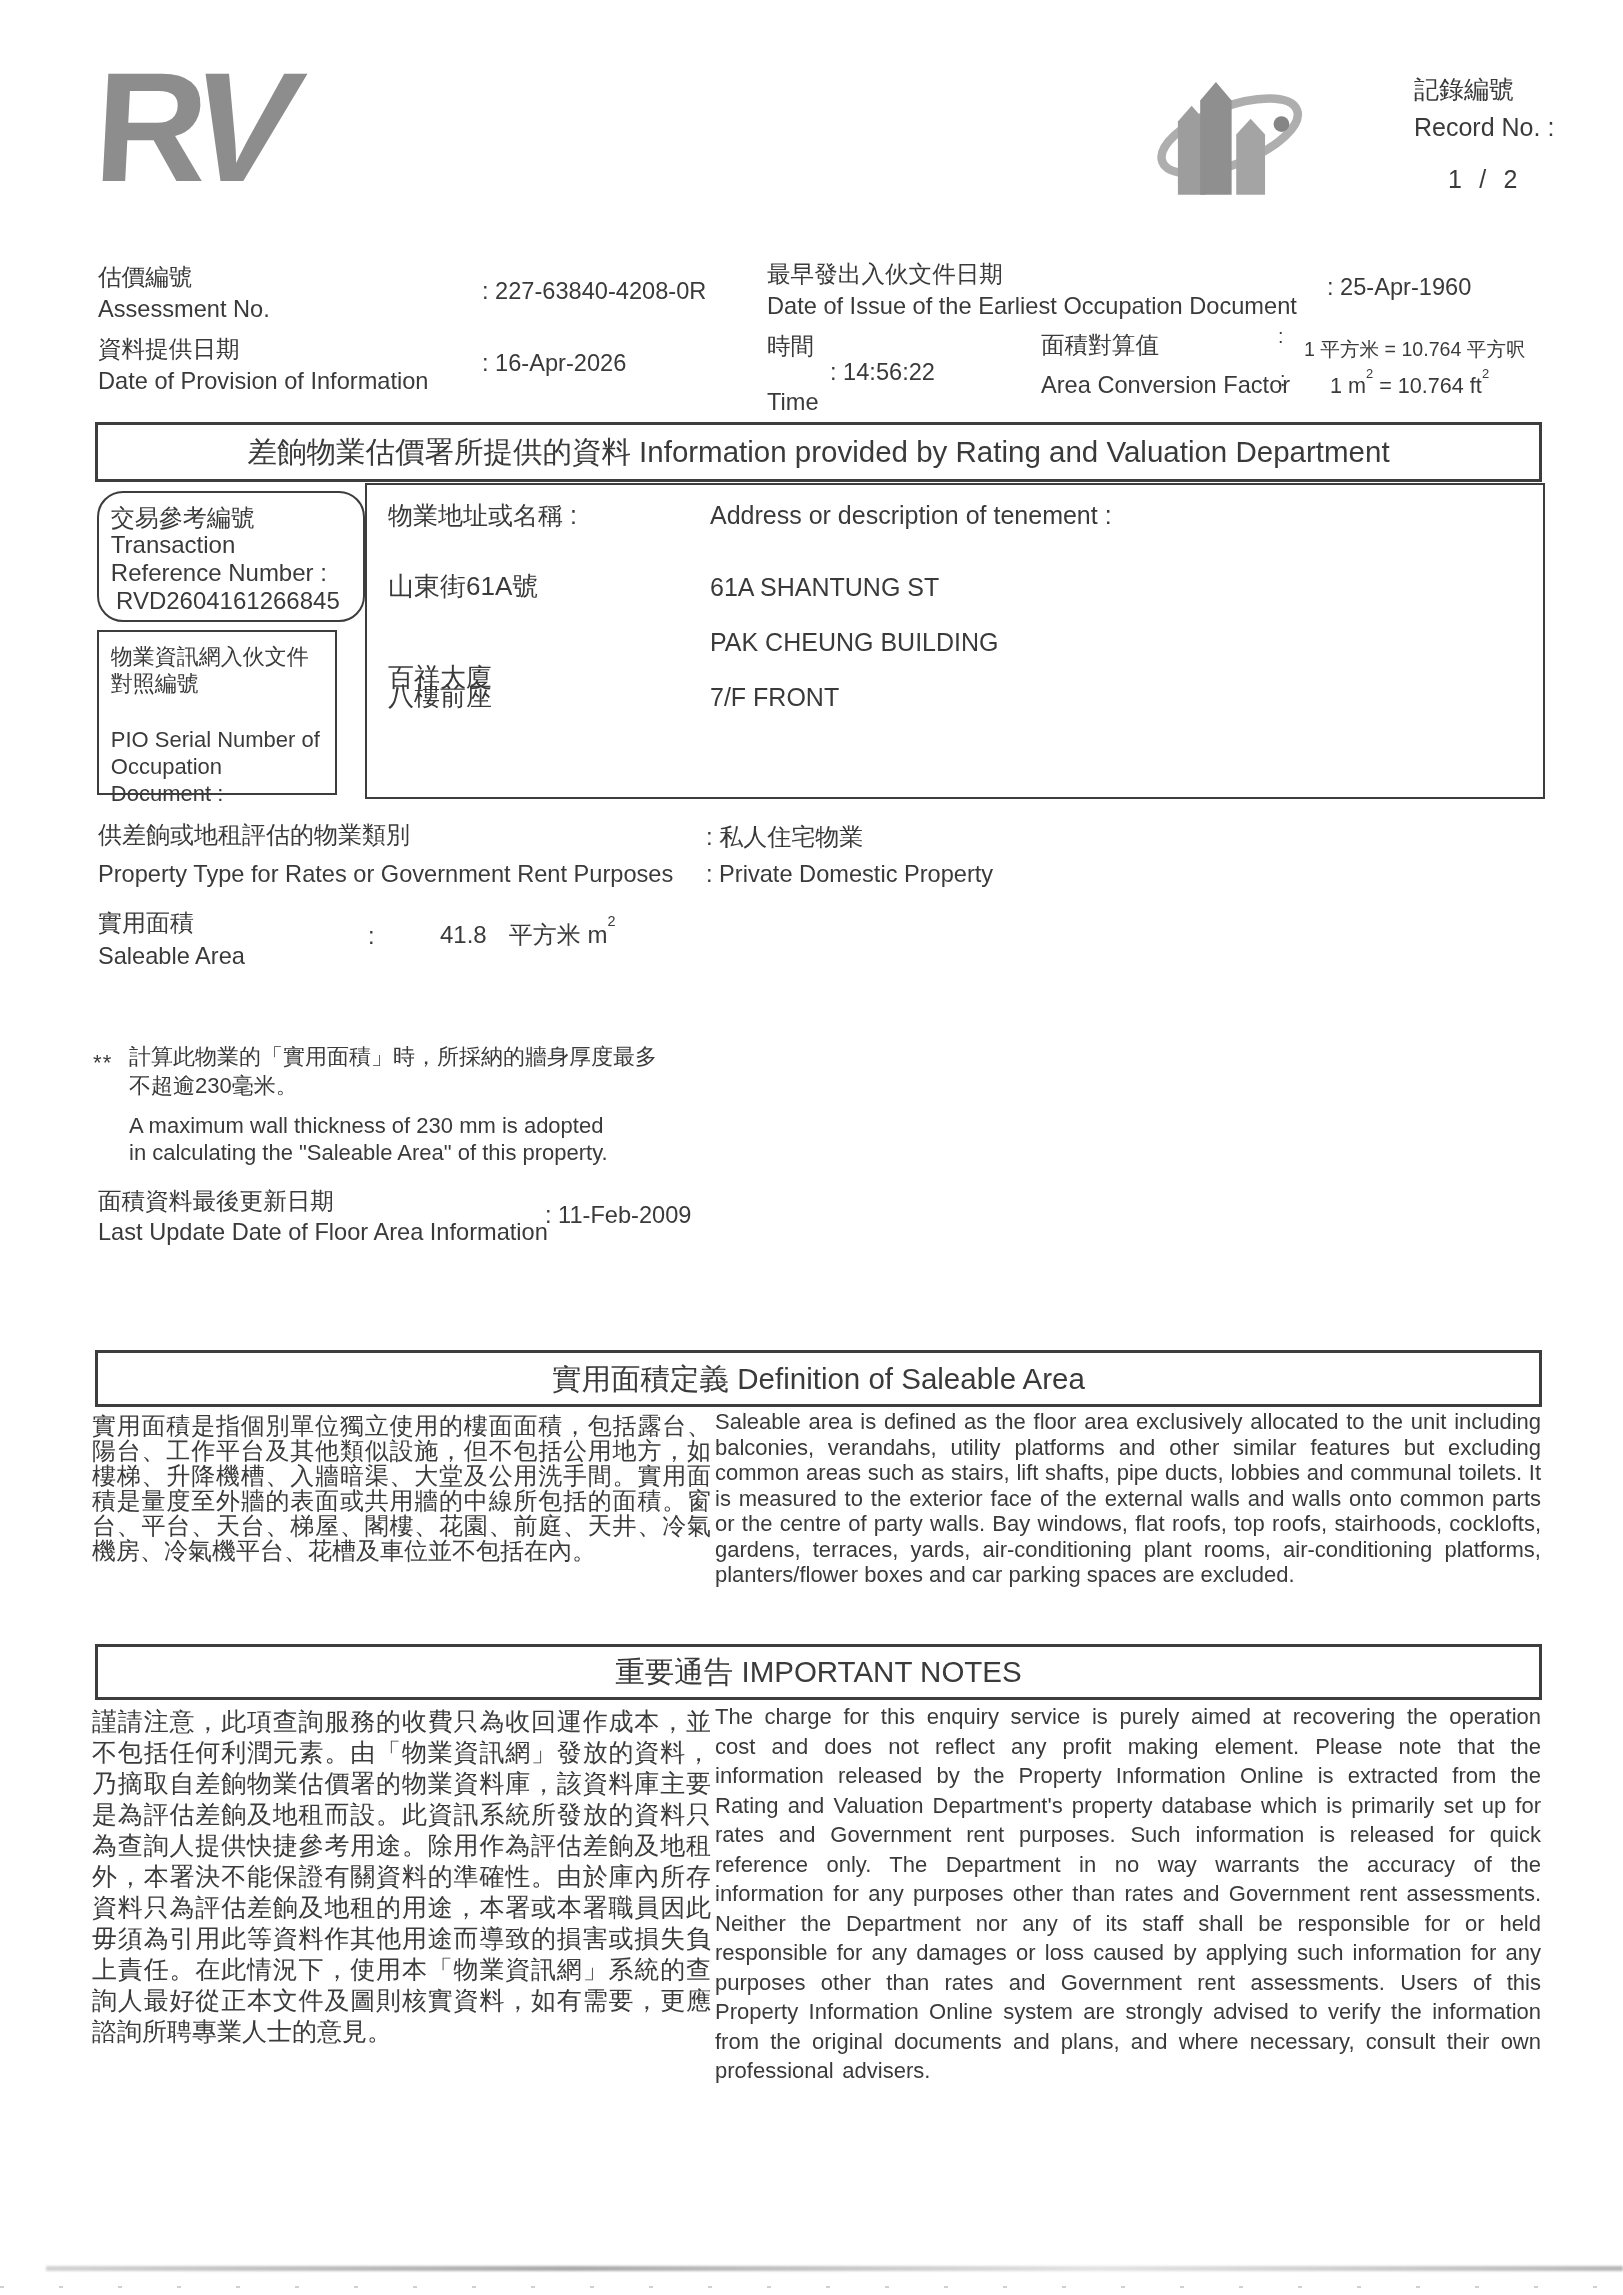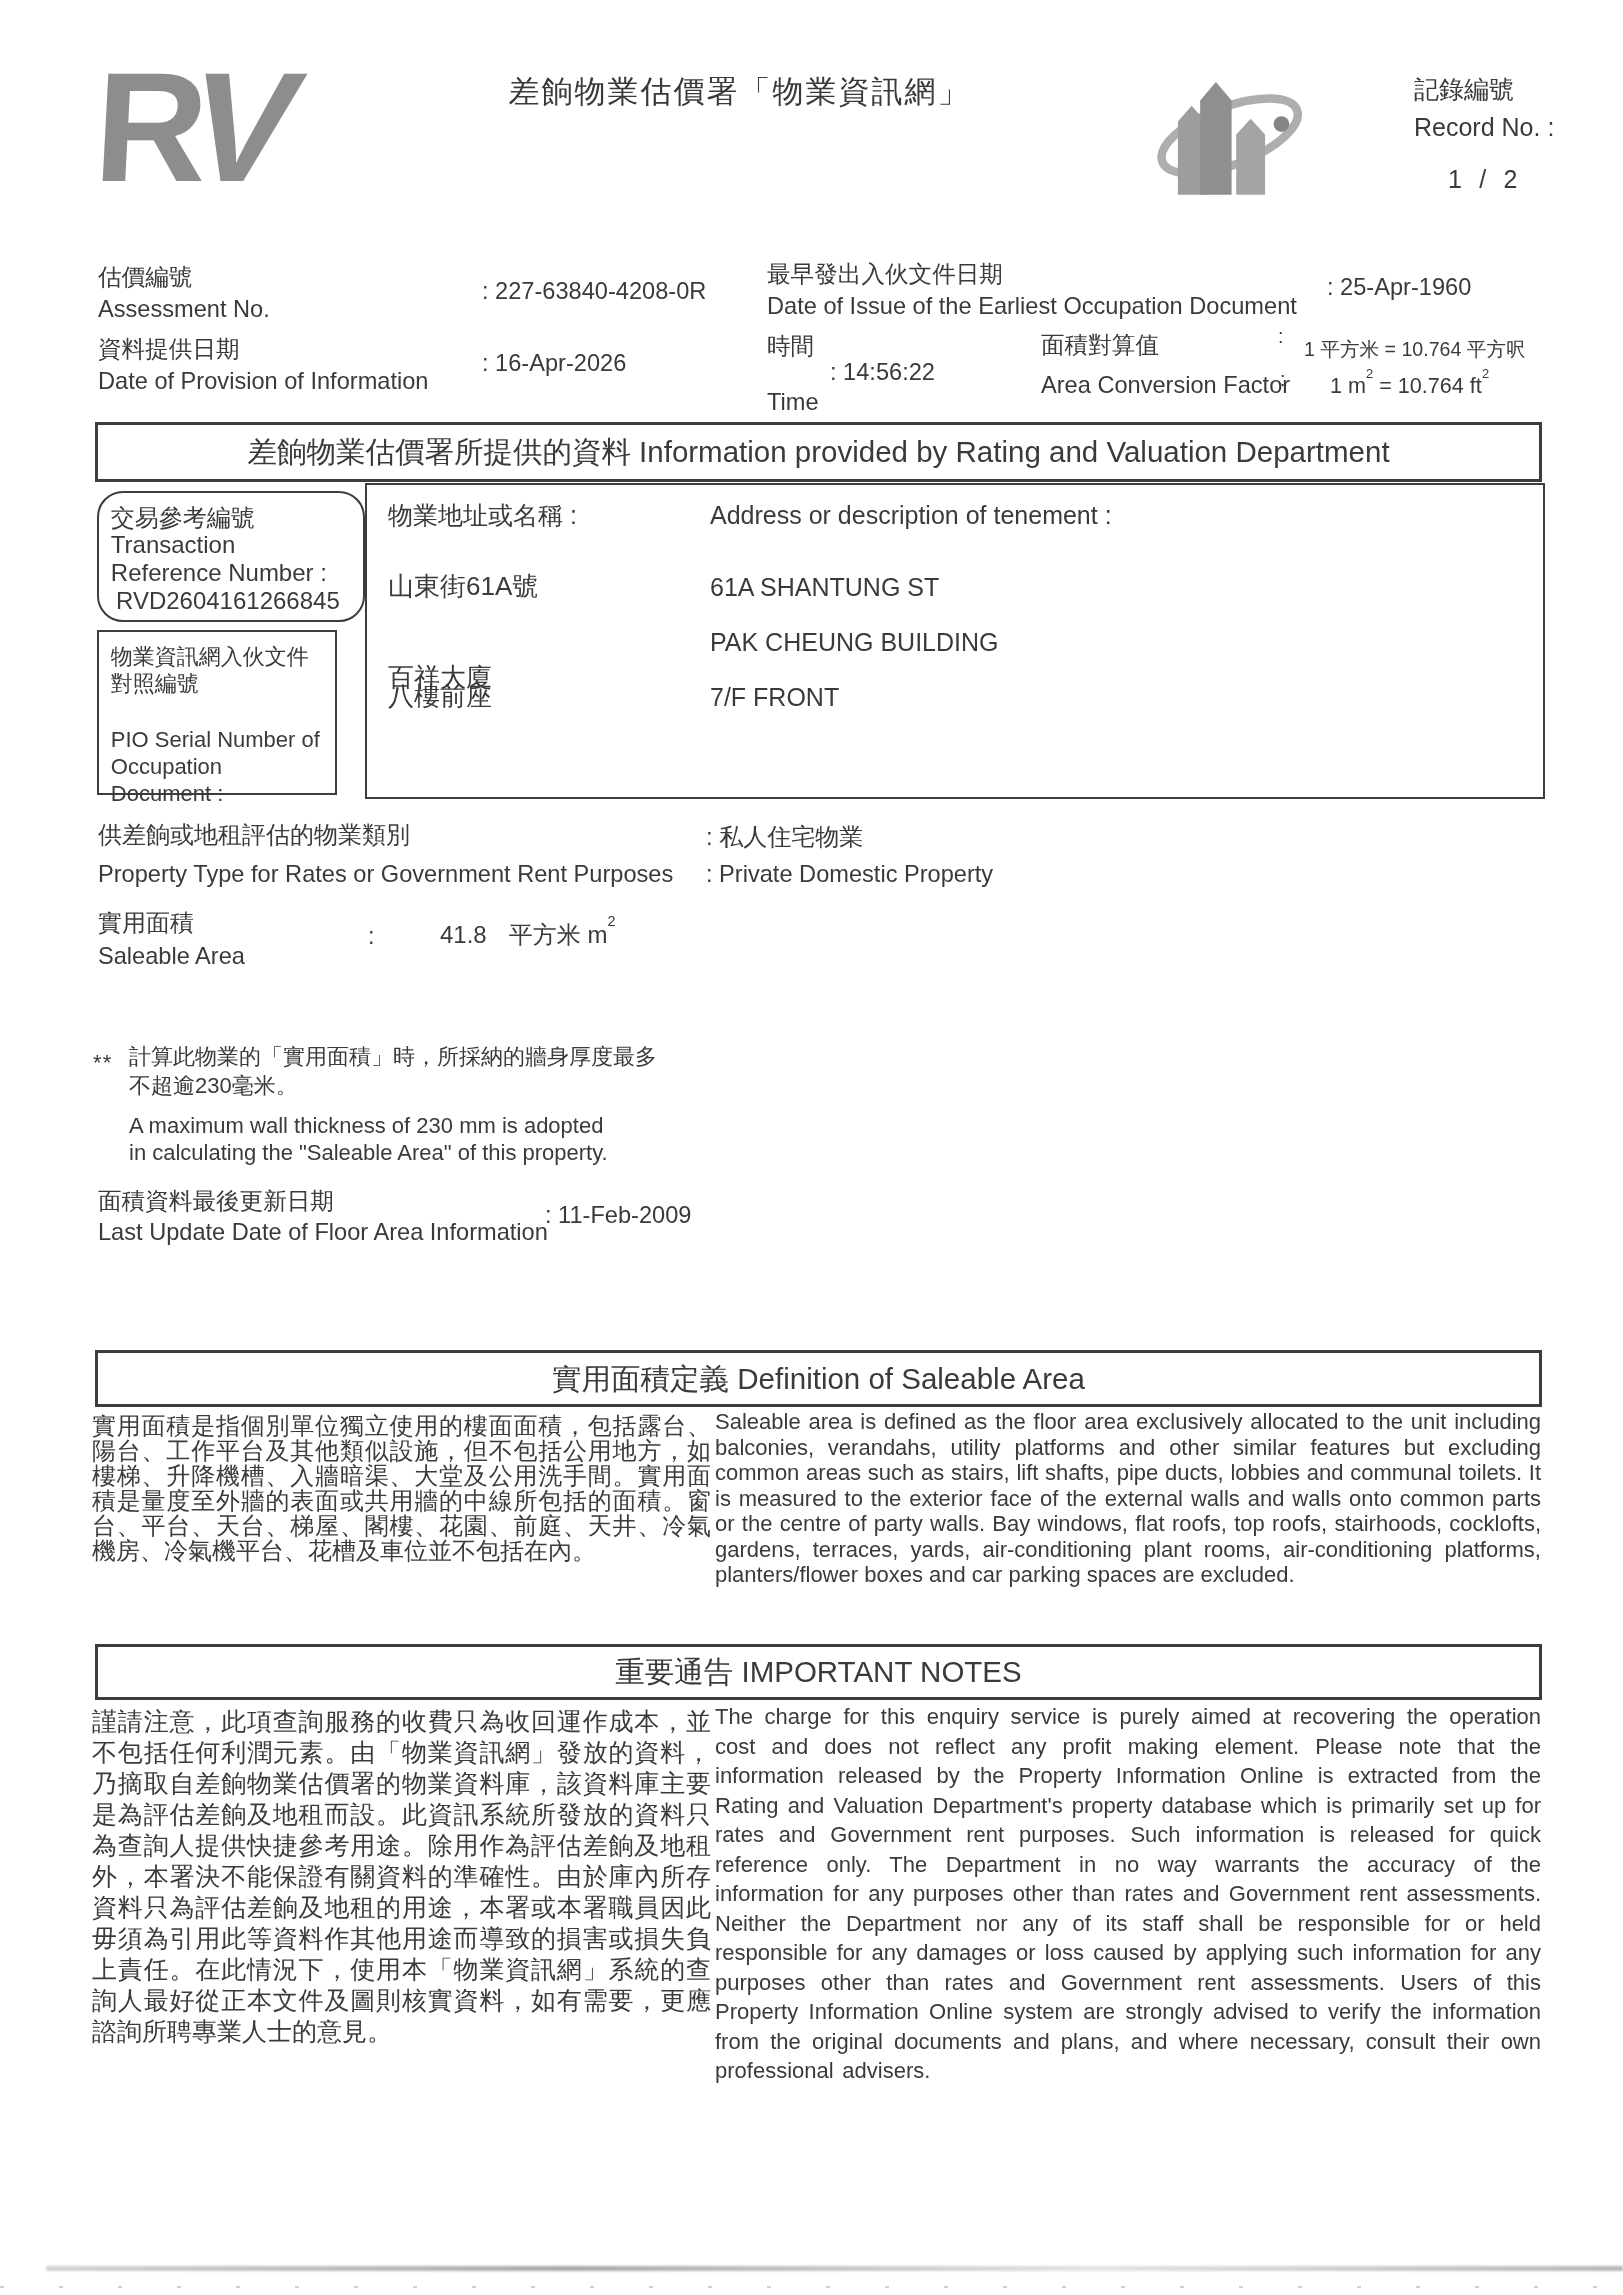--- a/index.html
+++ b/index.html
@@ -107,21 +107,20 @@
 </style>
 </head>
 <body>
 
 <div class="abs logo">
   <span class="rv-r">R</span>
   <span class="rv-v">V</span>
 </div>
 
 <div class="abs title-block">
-  <div class="t-zh">差餉物業估價署「物業資訊網」</div>
 </div>
 
 <div class="abs bld-icon">
   <svg width="154" height="141" viewBox="0 0 235 215" aria-hidden="true">
     <ellipse cx="117" cy="108" rx="110" ry="44" fill="none" stroke="#aeaeae" stroke-width="13" transform="rotate(-21 117 108)"></ellipse>
     <polygon points="38,198 38,86 59,62 80,86 80,198" fill="#9d9d9d"></polygon>
     <polygon points="72,198 72,54 96,26 120,54 120,198" fill="#8f8f8f"></polygon>
     <polygon points="127,198 127,106 149,82 171,106 171,198" fill="#a4a4a4"></polygon>
     <circle cx="196" cy="90" r="12" fill="#858585"></circle>
   </svg>

